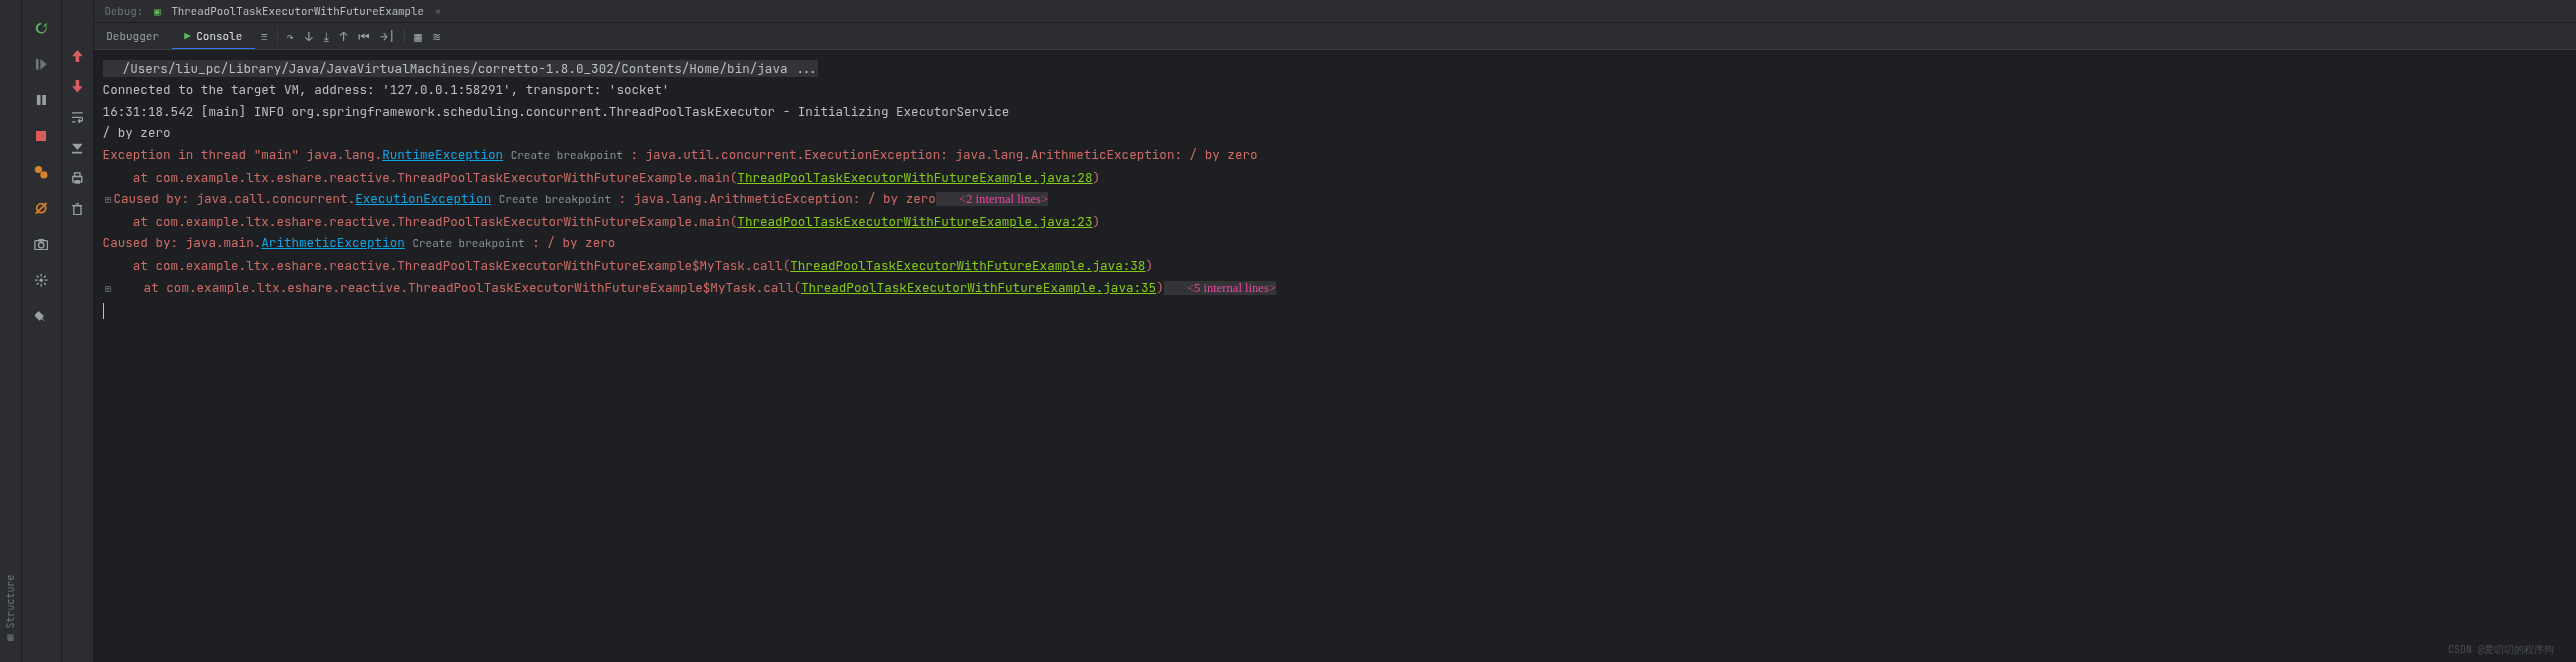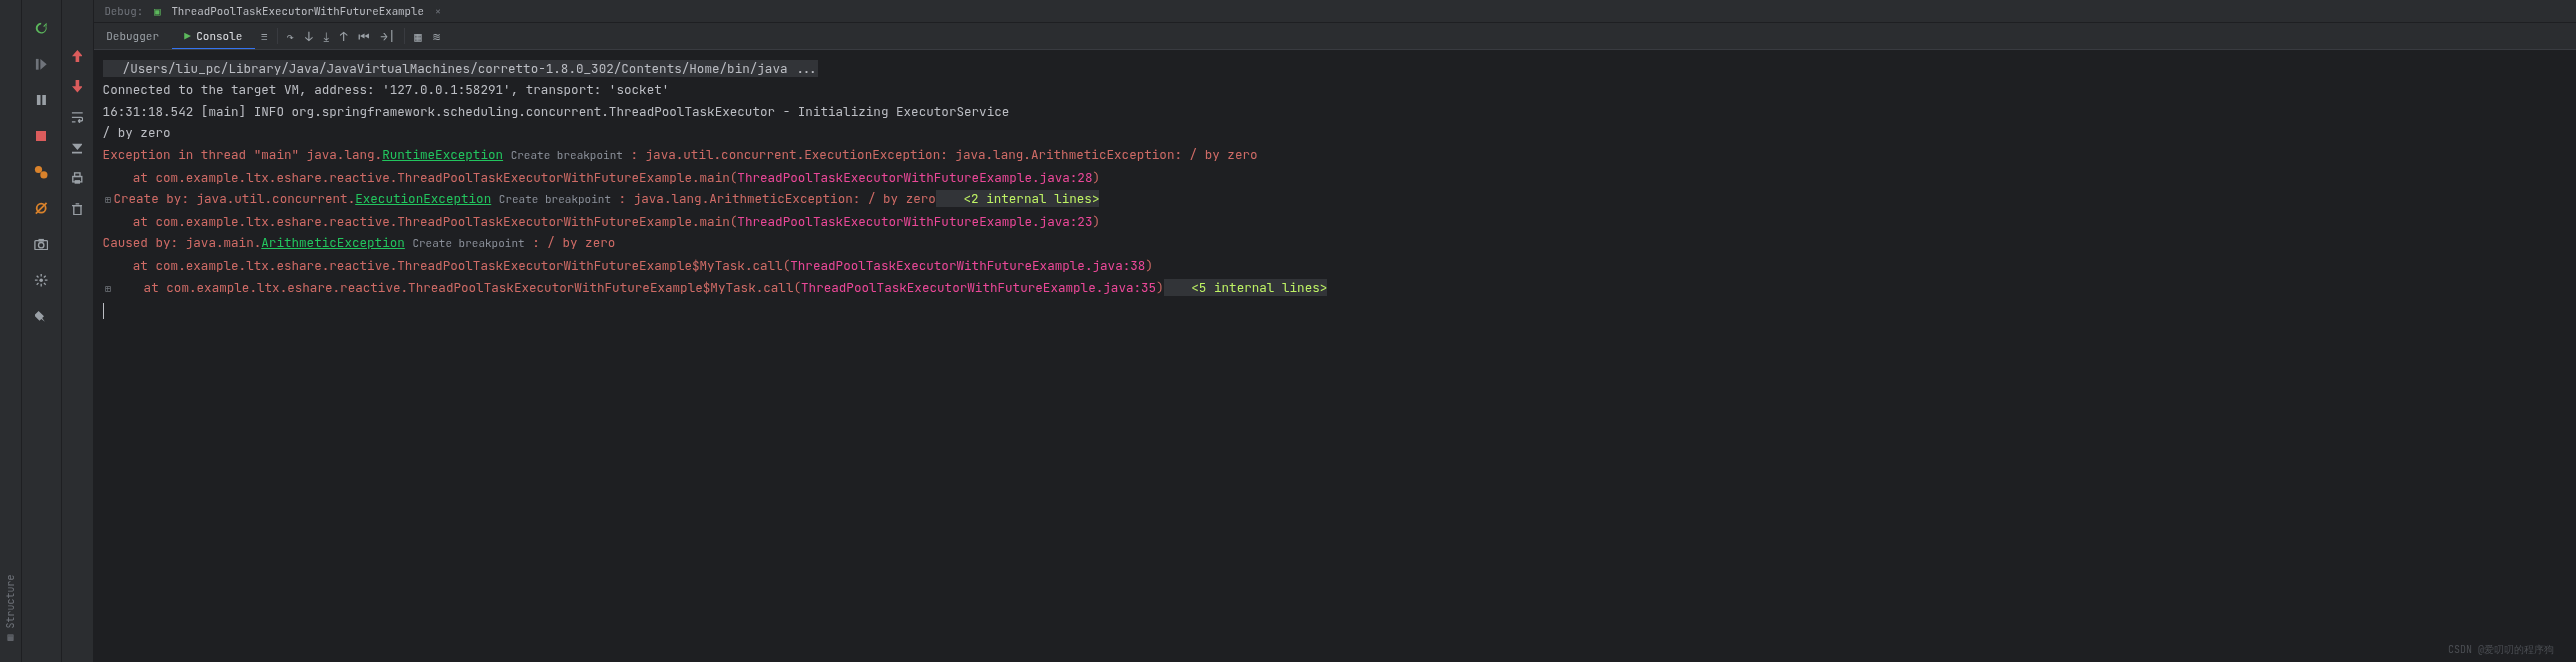--- a/index.html
+++ b/index.html
@@ -129,23 +129,23 @@
   background: #1e1f22;
   padding: 7.2px 9px;
   font-size: 12.6px;
   line-height: 21.6px;
   white-space: pre;
   overflow: auto;
   color: #bcbec4;
 }
 .dim-bg { background: #323438; padding-left: 20px; }
 .err { color: #cf6b66; }
-.link { color: #ec4899; cursor: pointer; }
-.ulink { color: #22c55e; text-decoration: underline; cursor: pointer; }
-.hint { color: #bef264; }
+.link { color: #84cc16; text-decoration: underline; cursor: pointer; }
+.ulink { color: #0ea5e9; text-decoration: underline; cursor: pointer; }
+.hint { color: #ec4899; font-family: Liberation Serif, serif; }
 .hint-bp { color: #8a8f99; font-size: 11px; }
 .fold {
   color: #6f737a;
   font-size: 10px;
   display: inline-block;
   width: 10.8px;
   text-align: center;
 }
 .cursor {
   display: inline-block;
@@ -294,21 +294,21 @@
       <div class="tab-icon">▦</div>
       <div class="tab-icon">≋</div>
     </div>
 
     <div class="console"><span class="dim-bg">/Users/liu_pc/Library/Java/JavaVirtualMachines/corretto-1.8.0_302/Contents/Home/bin/java ...</span>
 <span>Connected to the target VM, address: '127.0.0.1:58291', transport: 'socket'</span>
 <span>16:31:18.542 [main] INFO org.springframework.scheduling.concurrent.ThreadPoolTaskExecutor - Initializing ExecutorService</span>
 <span>/ by zero</span>
 <span class="err">Exception in thread "main" java.lang.</span><span class="ulink">RuntimeException</span> <span class="hint-bp">Create breakpoint</span><span class="err"> : java.util.concurrent.ExecutionException: java.lang.ArithmeticException: / by zero</span>
 <span class="err">    at </span><span class="err">com.example.ltx.eshare.reactive.ThreadPoolTaskExecutorWithFutureExample.main(</span><span class="link">ThreadPoolTaskExecutorWithFutureExample.java:28</span><span class="err">)</span>
-<span class="fold">⊞</span><span class="err">Create by: java.util.concurrent.</span><span class="ulink">ExecutionException</span> <span class="hint-bp">Create breakpoint</span><span class="err"> : java.lang.ArithmeticException: / by zero</span><span class="hint dim-bg"> &lt;2 internal lines&gt;</span>
+<span class="fold">⊞</span><span class="err">Caused by: java.call.concurrent.</span><span class="ulink">ExecutionException</span> <span class="hint-bp">Create breakpoint</span><span class="err"> : java.lang.ArithmeticException: / by zero</span><span class="hint dim-bg"> &lt;2 internal lines&gt;</span>
 <span class="err">    at </span><span class="err">com.example.ltx.eshare.reactive.ThreadPoolTaskExecutorWithFutureExample.main(</span><span class="link">ThreadPoolTaskExecutorWithFutureExample.java:23</span><span class="err">)</span>
 <span class="err">Caused by: java.main.</span><span class="ulink">ArithmeticException</span> <span class="hint-bp">Create breakpoint</span><span class="err"> : / by zero</span>
 <span class="err">    at </span><span class="err">com.example.ltx.eshare.reactive.ThreadPoolTaskExecutorWithFutureExample$MyTask.call(</span><span class="link">ThreadPoolTaskExecutorWithFutureExample.java:38</span><span class="err">)</span>
 <span class="fold">⊞</span><span class="err">    at </span><span class="err">com.example.ltx.eshare.reactive.ThreadPoolTaskExecutorWithFutureExample$MyTask.call(</span><span class="link">ThreadPoolTaskExecutorWithFutureExample.java:35</span><span class="err">)</span><span class="hint dim-bg"> &lt;5 internal lines&gt;</span>
 <span class="cursor"></span></div>
   </div>
 </div>
 
 <div class="watermark">CSDN @爱叨叨的程序狗</div>
 

